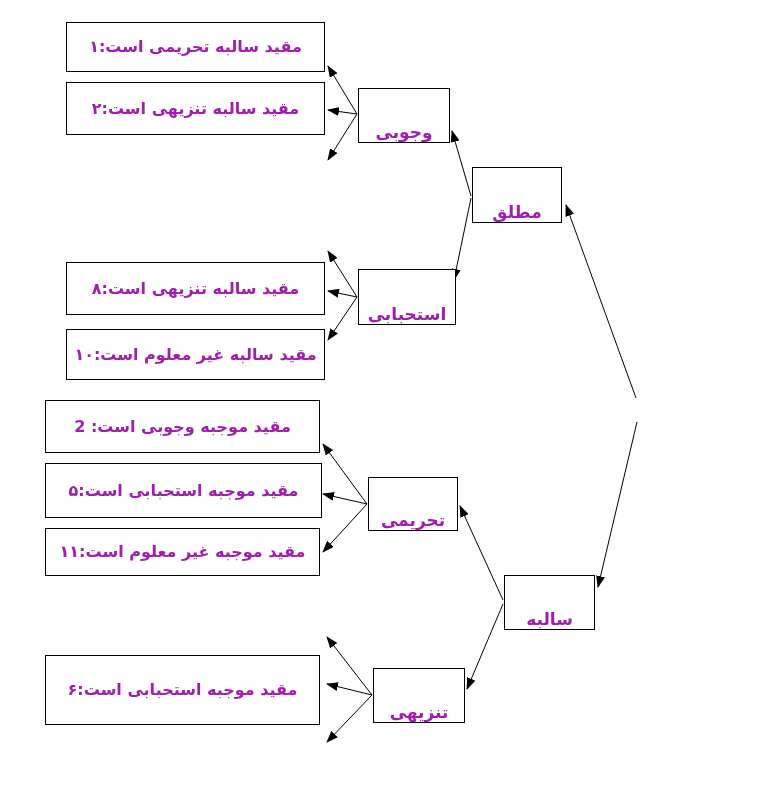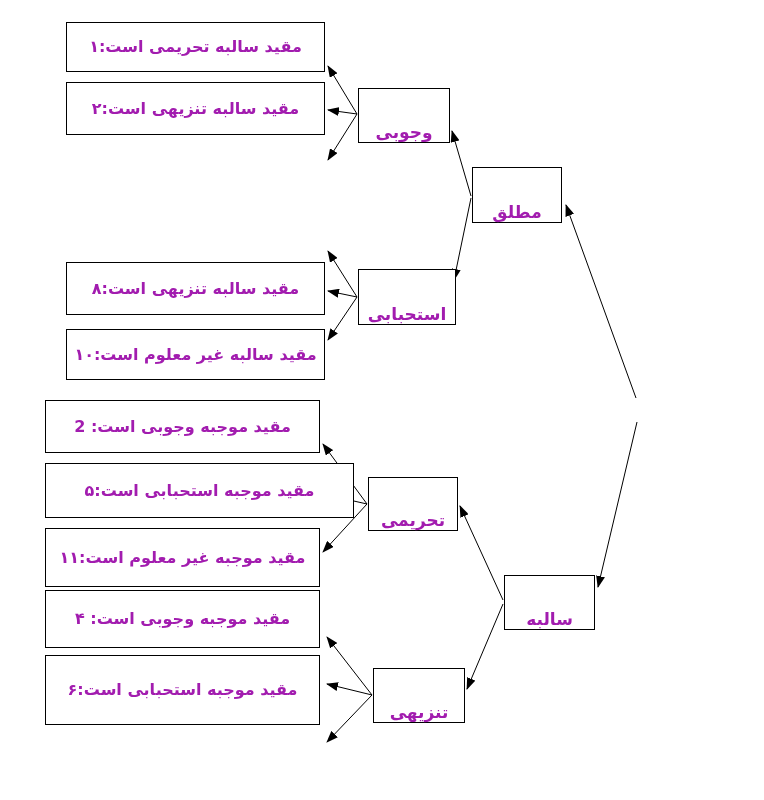--- a/index.html
+++ b/index.html
@@ -97,26 +97,23 @@
   <div class="node leaf" style="left:66px;top:262px;width:259px;height:53px">
     <span>مقید سالبه تنزیهی است:۸</span>
   </div>
   <div class="node leaf" style="left:66px;top:329px;width:259px;height:51px">
     <span>مقید سالبه غیر معلوم است:۱۰</span>
   </div>
 
   <div class="node leaf" style="left:45px;top:400px;width:275px;height:53px">
     <span>مقید موجبه وجوبی است: 2</span>
   </div>
-  <div class="node leaf" style="left:45px;top:463px;width:309px;height:55px">
+  <div class="node leaf" style="left:45px;top:463px;width:277px;height:55px">
     <span>مقید موجبه استحبابی است:۵</span>
   </div>
-  <div class="node leaf" style="left:45px;top:528px;width:275px;height:59px">
+  <div class="node leaf" style="left:45px;top:528px;width:275px;height:48px">
     <span>مقید موجبه غیر معلوم است:۱۱</span>
-  </div>
-  <div class="node leaf" style="left:45px;top:590px;width:275px;height:58px">
-    <span>مقید موجبه وجوبی است: ۴</span>
   </div>
   <div class="node leaf" style="left:45px;top:655px;width:275px;height:70px">
     <span>مقید موجبه استحبابی است:۶</span>
   </div>
 
 </div>
 
 </body></html>

